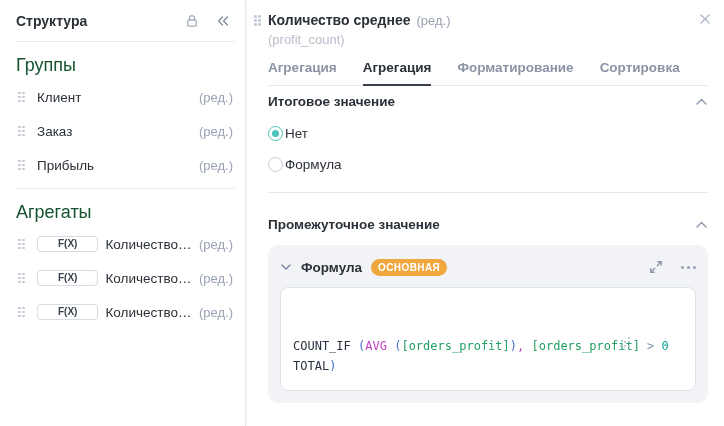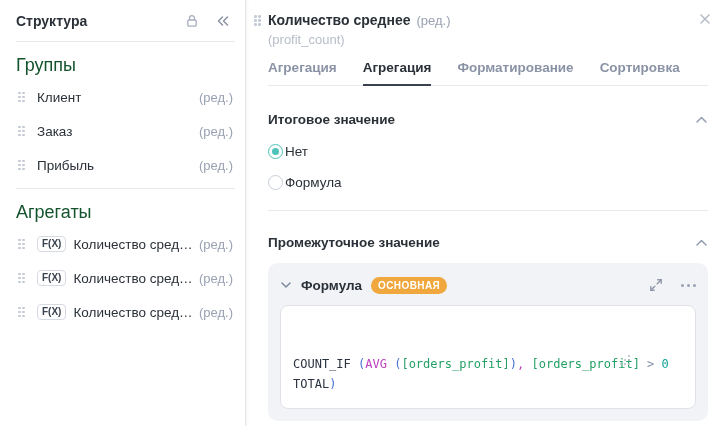--- a/index.html
+++ b/index.html
@@ -24,42 +24,42 @@
   .icon-btn { display:inline-flex; align-items:center; justify-content:center; cursor:pointer; background:none; border:none; padding:0; }
   .sb-divider { border:none; border-top:1px solid #e8eaee; margin:2px 10px 0 16px; }
   .sb-section-title { font-size:18px; font-weight:400; padding:13px 16px 2px; color:#14532d; }
   .sb-list { padding:2px 12px 4px 18px; }
   .sb-item { display:flex; align-items:center; height:34px; font-size:13.5px; color:#2b3138; white-space:nowrap; }
   .sb-item .dots { margin-right:12px; }
   .sb-item .fx-badge { margin-right:7px; }
   .sb-item-label { overflow:hidden; text-overflow:ellipsis; }
   .sb-edit { margin-left:auto; color:#99a1b2; font-size:13px; padding-left:6px; cursor:pointer; }
   .fx-badge {
-    border:1px solid #d6dae2; border-radius:4px; padding:1px 4px 2px;
+    border:1px solid #d6dae2; border-radius:4px; padding:1px 20px 2px;
     font-size:10px; font-weight:600; color:#39424f; background:#fff; flex:none;
   }
   .dots { display:grid; grid-template-columns:repeat(2,3px); grid-auto-rows:3px; gap:1px; flex:none; cursor:grab; }
   .dots i { width:2.5px; height:2.5px; border-radius:50%; background:#c3c9d5; }
 
   
   .panel { flex:1; padding:12px 16px 0 22px; position:relative; }
   .panel-header { position:relative; }
   .panel-drag { position:absolute; left:-14px; top:3px; }
   .panel-title-row { display:flex; align-items:baseline; gap:6px; padding-right:24px; }
   .panel-title { font-size:14px; font-weight:700; color:#2b3138; }
   .panel-title-edit { color:#9aa1b1; font-size:13px; cursor:pointer; }
   .panel-close { position:absolute; right:-4px; top:0; }
   .panel-subtitle { margin-top:4px; color:#b7bdc9; font-size:13px; }
 
   .tabs { margin-top:13px; display:flex; gap:26px; border-bottom:1px solid #e7e9ee; }
   .tab { padding-bottom:9px; font-weight:600; font-size:13.5px; color:#8a93a5; cursor:pointer; border-bottom:2px solid transparent; margin-bottom:-1px; }
   .tab.active { color:#2b3138; border-bottom-color:#3a424e; }
 
   .section-row { display:flex; justify-content:space-between; align-items:center; }
-  .section-row.first { margin-top:26px;text-align:right; }
+  .section-row.first { margin-top:8px;text-align:right; }
   .section-title { font-size:13.5px; font-weight:700; color:#2b3138; }
 
   .radios { margin-top:17px; display:flex; flex-direction:column; gap:16px; }
   .radio-row { display:flex; align-items:center; gap:2px; font-size:13.5px; cursor:pointer; }
   .radio { width:15px; height:15px; border-radius:50%; border:1.5px solid #c7cdd8; background:#fff; position:relative; flex:none; }
   .radio.checked { border-color:var(--teal); }
   .radio.checked::after { content:""; position:absolute; left:50%; top:50%; width:7px; height:7px; margin:-3.5px 0 0 -3.5px; border-radius:50%; background:var(--teal); }
 
   .hdivider { border:none; border-top:1px solid #e7e9ee; margin:20px 0 0; }
   .section-row.second { margin-top:24px; }

